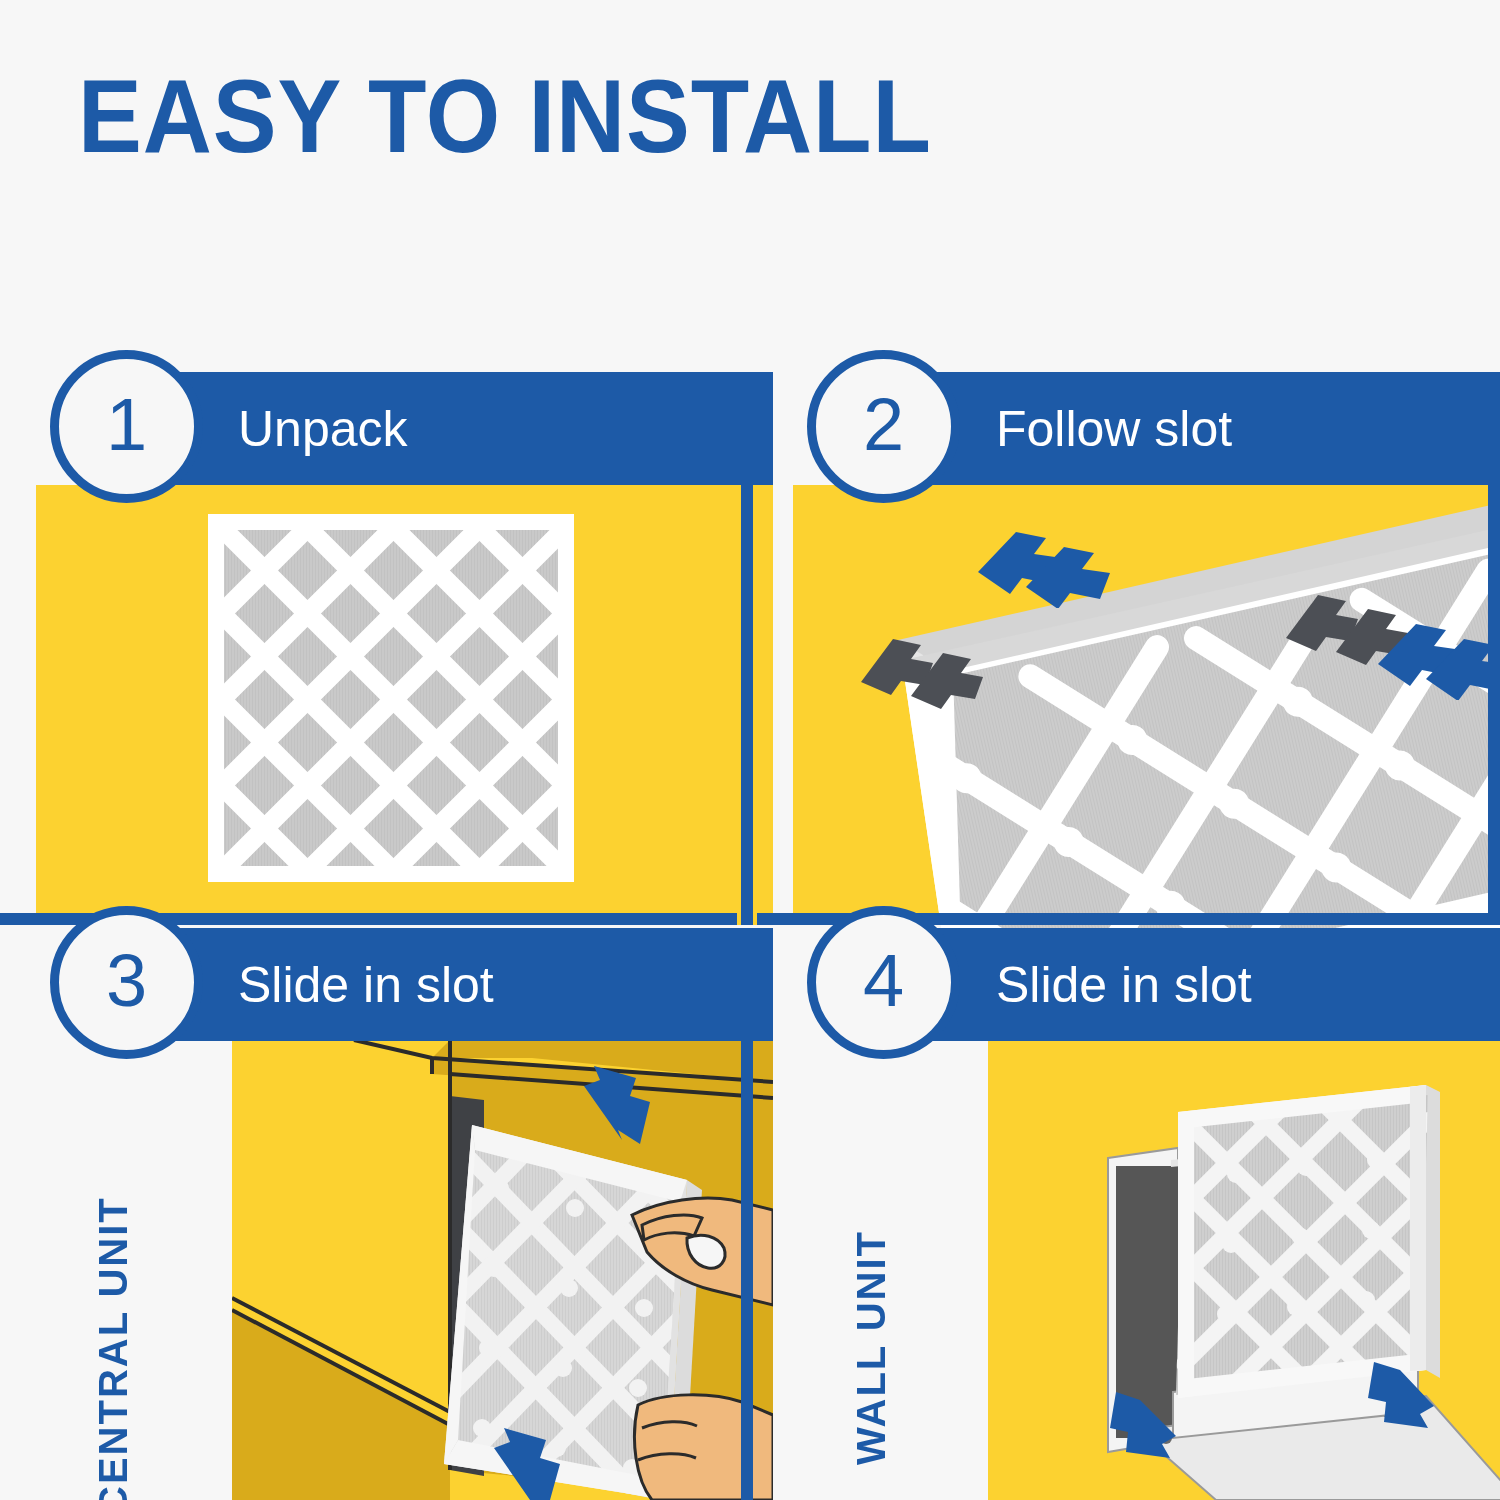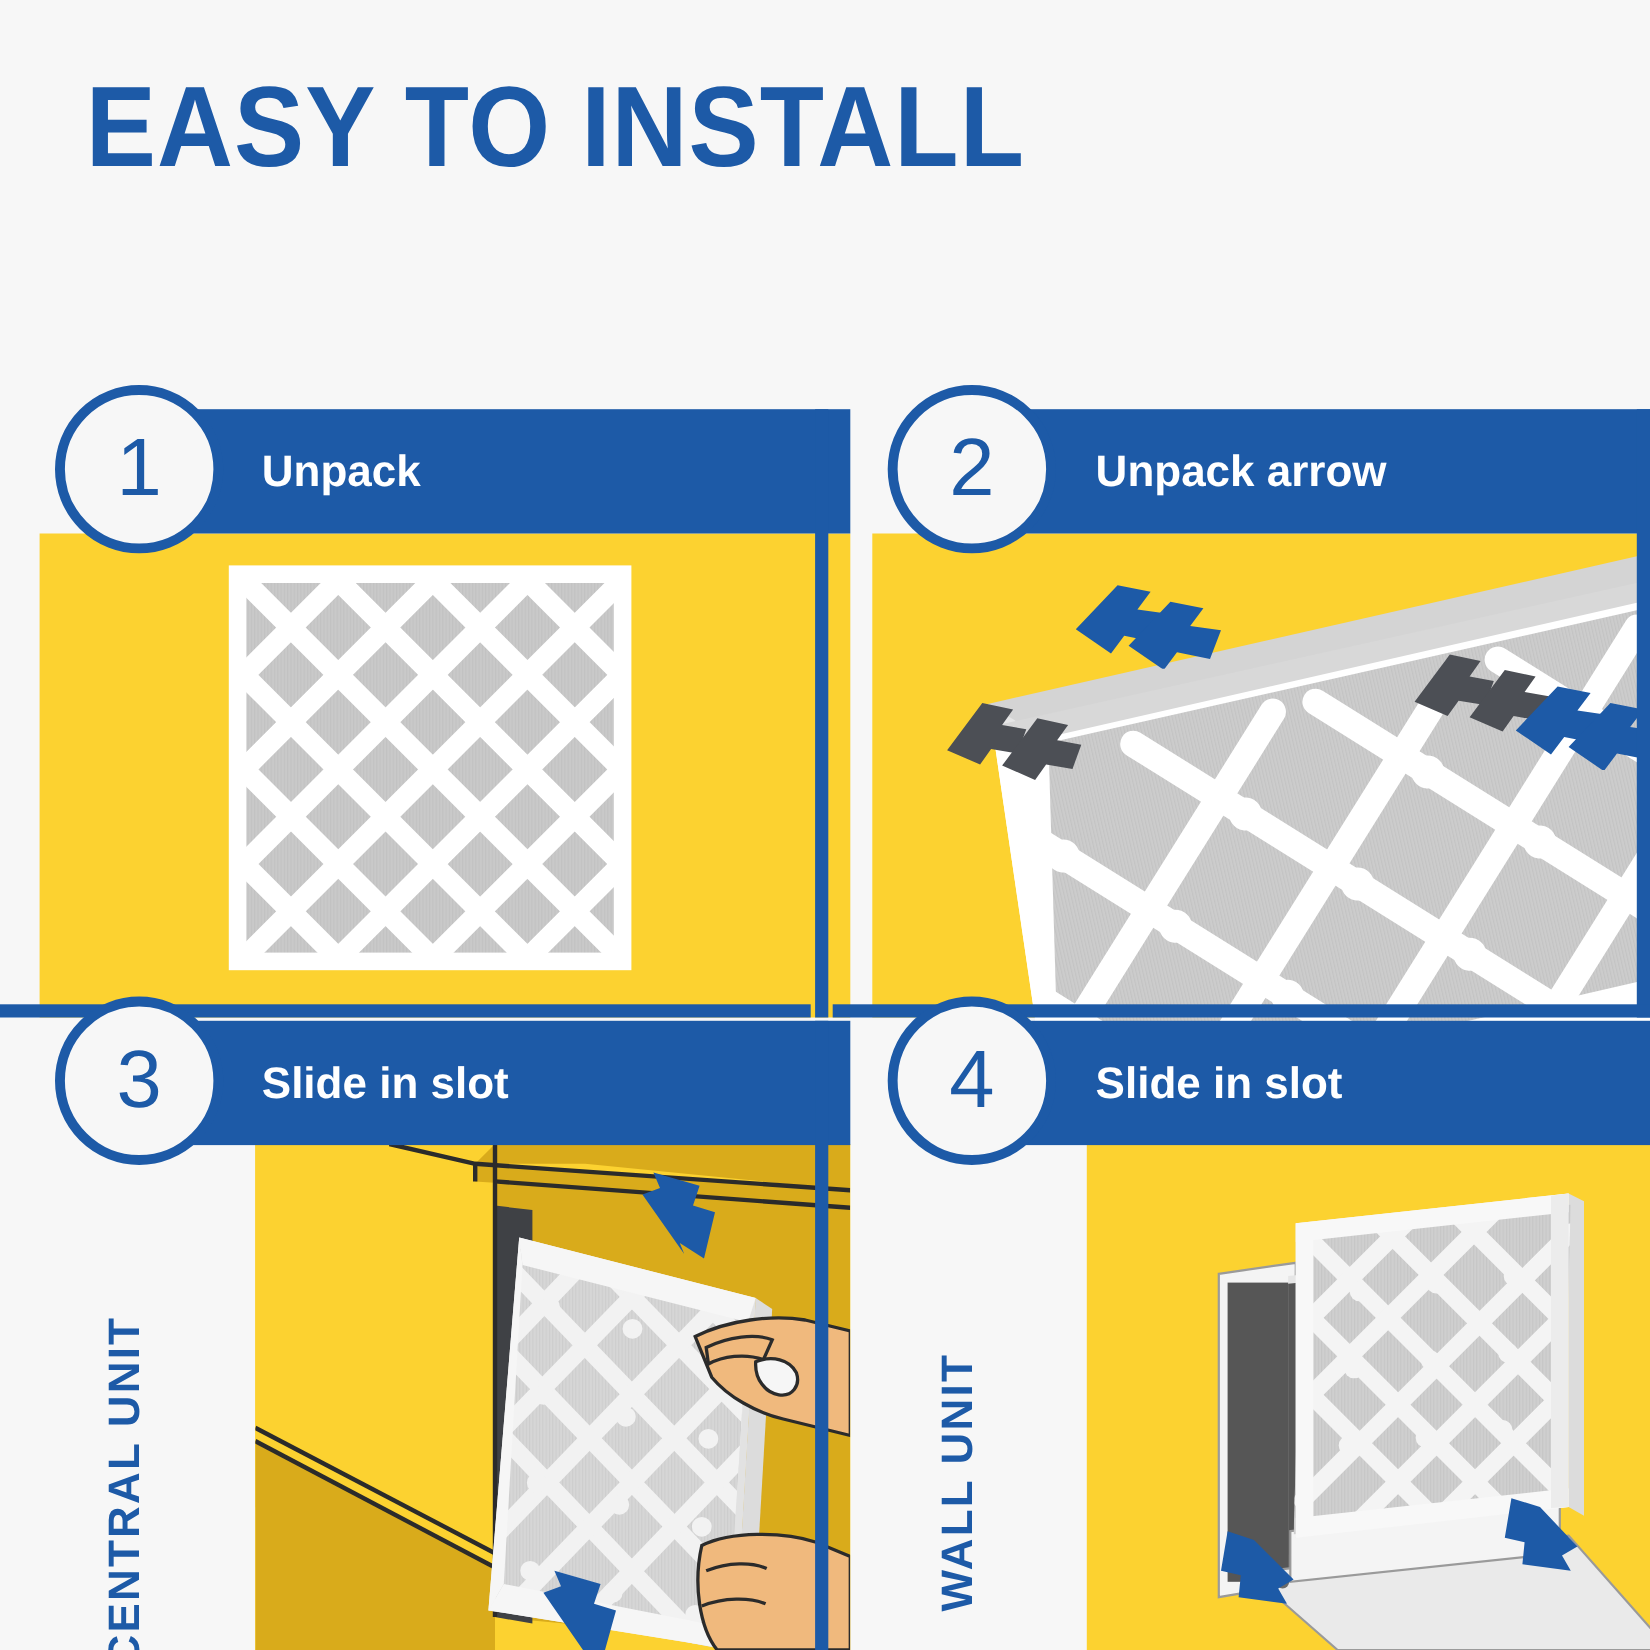--- a/index.html
+++ b/index.html
@@ -40,22 +40,22 @@
 
   
   .step-bar{
     position:absolute;
     background:#1d5aa7;
     display:flex;align-items:center;
     z-index:6;
   }
   .step-label{
     color:#ffffff;
-    font-size:40px;
-    font-weight:700;
+    font-size:50px;
+    font-weight:400;
     white-space:nowrap;
     line-height:1;
   }
   .step-circle{
     position:absolute;
     border-radius:50%;
     background:#f7f7f7;
     border:9px solid #1d5aa7;
     box-sizing:border-box;
     display:flex;align-items:center;justify-content:center;
@@ -247,21 +247,21 @@
       </g>
     </svg>
     <svg class="panel" style="left:1340px;top:620px;" width="140" height="80">
       <g fill="#1d5aa7">
         <polygon points="2,44 40,4 70,10 58,26 86,30 76,56 46,50 34,66"></polygon>
         <polygon points="2,44 40,4 70,10 58,26 86,30 76,56 46,50 34,66" transform="translate(48,15)"></polygon>
       </g>
     </svg>
 
     <div class="step-bar" style="left:844px;top:372px;width:656px;height:113px;padding-left:116px;box-sizing:border-box;">
-      <span class="step-label">Unpack arrow</span>
+      <span class="step-label">Follow slot</span>
     </div>
     <div class="step-circle" style="left:771px;top:350px;width:153px;height:153px;">
       <span class="step-num">2</span>
     </div>
   </div>
 
   <div class="panel">
     <div class="panel-yellow" style="left:196px;top:1040px;width:541px;height:460px;"></div>
 
     <div class="panel-clip" style="left:196px;top:1040px;width:541px;height:460px;">

